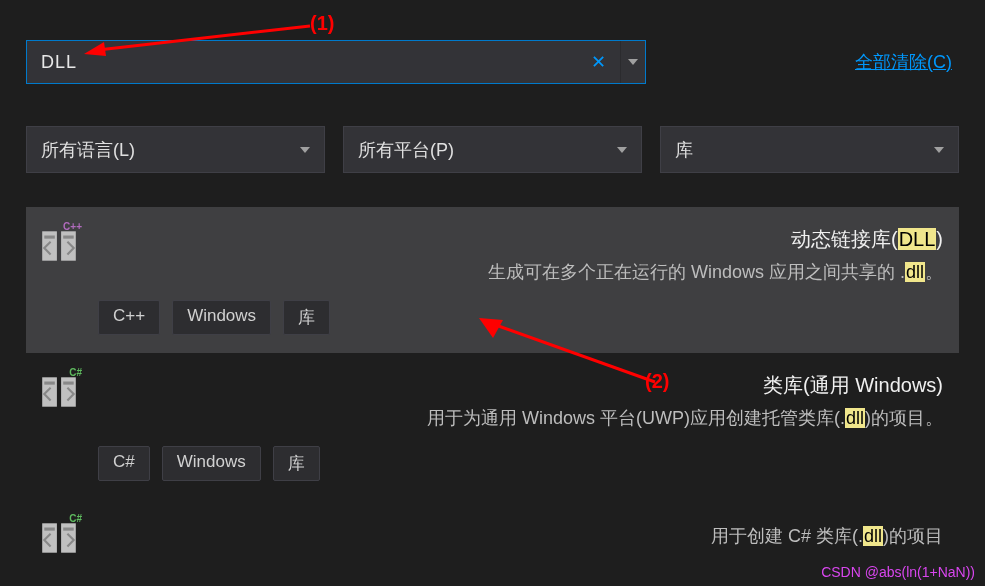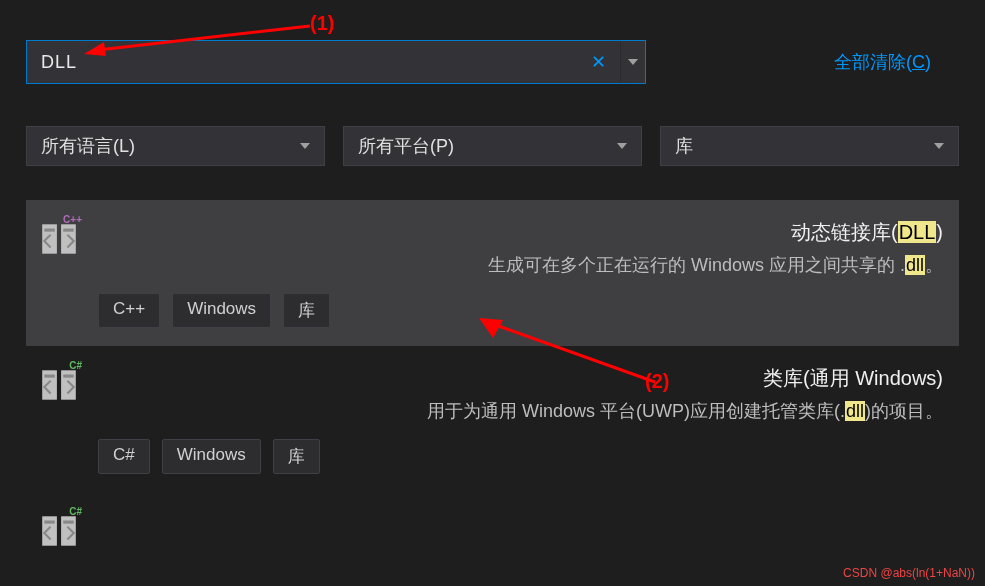--- a/index.html
+++ b/index.html
@@ -45,30 +45,31 @@
       width: 24px;
       display: flex;
       align-items: center;
       justify-content: center;
       background: #333337;
       cursor: pointer;
     }
     .chev { width: 0; height: 0; border-left: 5px solid transparent; border-right: 5px solid transparent; border-top: 6px solid #a0a0a0; }
     .clear-all {
       margin-left: auto;
-      margin-right: 28px;
+      margin-right: 7px;
       color: #0097fb;
       font-size: 18px;
       cursor: pointer;
+      text-decoration: underline;
     }
     .clear-all u { text-decoration: underline; }
     .filters { display: flex; gap: 18px; margin-top: 42px; }
     .filter {
       flex: 1;
-      height: 40px;
+      height: 47px;
       background: #333337;
       border: 1px solid #3f3f46;
       display: flex;
       align-items: center;
       padding: 0 14px;
       font-size: 18px;
       color: #e0e0e0;
       cursor: pointer;
       justify-content: space-between;
     }
@@ -96,22 +97,22 @@
       border: 1px solid #3f3f46;
       padding: 5px 14px;
       font-size: 17px;
       color: #d0d0d0;
       border-radius: 2px;
     }
     .watermark {
       position: absolute;
       right: 10px;
       bottom: 6px;
-      color: #ef4444;
-      font-size: 12px;
+      color: #d946ef;
+      font-size: 14px;
     }
     .arrow {
       position: absolute;
       pointer-events: none;
     }
     .arrow-line { stroke: #ff0000; stroke-width: 3; }
     .arrow-head { fill: #ff0000; }
     .annot {
       position: absolute;
       color: #ff0000;
@@ -220,20 +221,23 @@
         <svg class="proj-icon" viewBox="0 0 40 40">
           <rect x="4" y="6" width="14" height="28" fill="#c0c0c0"></rect>
           <rect x="22" y="6" width="14" height="28" fill="#c0c0c0"></rect>
           <rect x="6" y="10" width="10" height="3" fill="#888"></rect>
           <rect x="24" y="10" width="10" height="3" fill="#888"></rect>
           <path d="M12 28 l-6 -6 6 -6 M28 16 l6 6 -6 6" stroke="#888" stroke-width="2" fill="none"></path>
         </svg>
         <span class="lang-badge" style="color:#5fbb5f;">C#</span>
       </div>
       <div class="ri-body">
+        <div class="ri-desc">
+          <span>用于创建 C# 类库(.</span><span class="hl">dll</span><span>)的项目</span>
+        </div>
       </div>
     </div>
   </div>
 </div>
 
 <div class="annot" style="left:310px; top:12px;">(1)</div>
 <svg class="arrow" style="left:80px; top:18px;" width="240" height="40">
   <line class="arrow-line" x1="230" y1="8" x2="18" y2="32"></line>
   <polygon class="arrow-head" points="4,36 24,24 26,38"></polygon>
 </svg>

